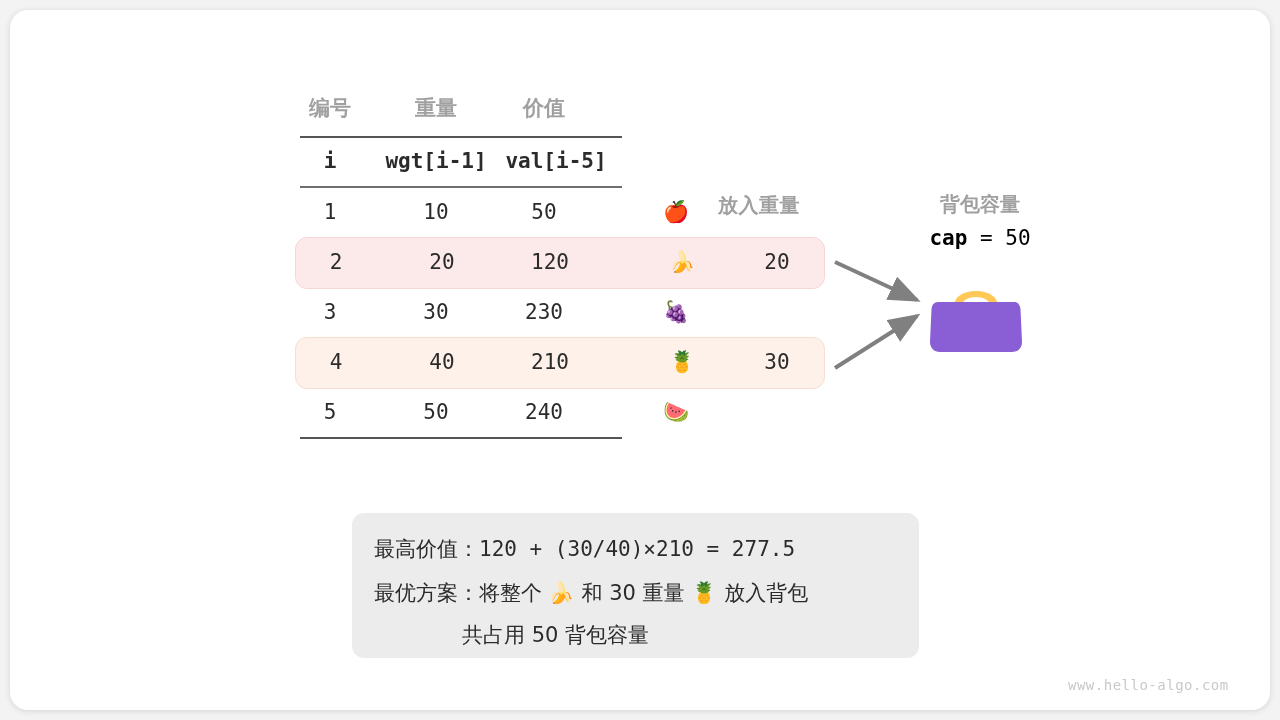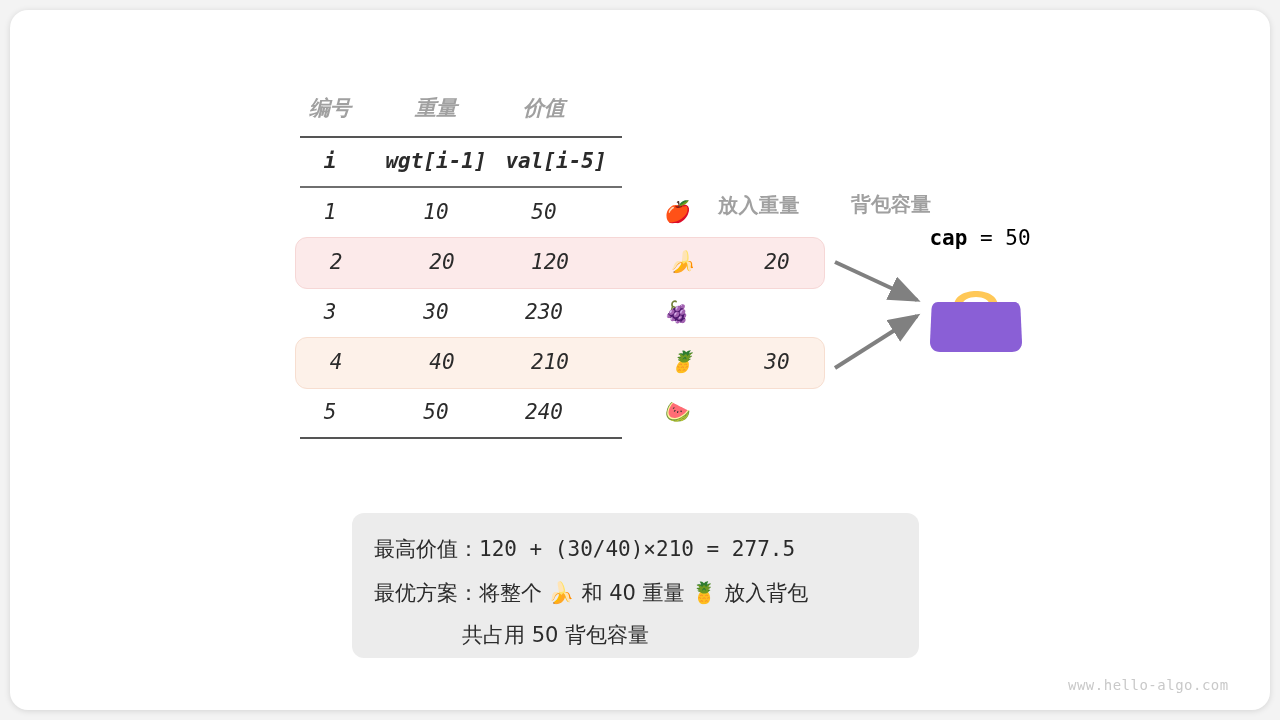--- a/index.html
+++ b/index.html
@@ -29,21 +29,20 @@
     border-radius: 18px;
     box-shadow: 0 1px 6px rgba(0,0,0,0.13);
   }
 
   
   .table-wrap {
     position: absolute;
     left: 290px;
     top: 80px;
     width: 560px;
-    font-style: italic;
   }
   .hdr-row, .sub-row, .data-row {
     position: relative;
     height: 50px;
   }
   .cell {
     position: absolute;
     top: 0;
     height: 50px;
     line-height: 50px;
@@ -106,24 +105,24 @@
     top: 192px;
     color: #a0a0a0;
     font-weight: bold;
     font-size: 20px;
     letter-spacing: 0.5px;
   }
 
   
   .cap-label {
     position: absolute;
-    left: 851px;
+    left: 905px;
     top: 191px;
     width: 150px;
-    text-align: left;
+    text-align: center;
     color: #a0a0a0;
     font-weight: bold;
     font-size: 20px;
   }
   .cap-value {
     position: absolute;
     left: 895px;
     top: 226px;
     width: 170px;
     text-align: center;
@@ -258,18 +257,18 @@
     <line x1="10" y1="118" x2="92" y2="66" stroke="#808080" stroke-width="4" marker-end="url(#ah)"></line>
   </svg>
 
   <svg class="bag" width="92" height="82" viewBox="0 0 92 82">
     <path d="M24 34 C24 14, 68 14, 68 34 L68 58 L60 58 L60 34 C60 22, 32 22, 32 34 L32 58 L24 58 Z" fill="#ffc857"></path>
     <path d="M8 30 L84 30 C88 30 90 33 90.5 37 L92 70 C92 76 88 80 82 80 L10 80 C4 80 0 76 0 70 L1.5 37 C2 33 4 30 8 30 Z" fill="#8a5fd6"></path>
   </svg>
 
   <div class="summary">
     <div class="summary-line sl1"><span>最高价值：</span><span class="mono">120 + (30/40)×210 = 277.5</span></div>
-    <div class="summary-line sl2"><span>最优方案：</span><span>将整个</span> <span class="emo-inline">🍌</span> <span>和 40 重量</span> <span class="emo-inline">🍍</span> <span>放入背包</span></div>
+    <div class="summary-line sl2"><span>最优方案：</span><span>将整个</span> <span class="emo-inline">🍌</span> <span>和 30 重量</span> <span class="emo-inline">🍍</span> <span>放入背包</span></div>
     <div class="summary-line sl3">共占用 50 背包容量</div>
   </div>
 
   <div class="watermark">www.hello-algo.com</div>
 </div>
 
 </body></html>

